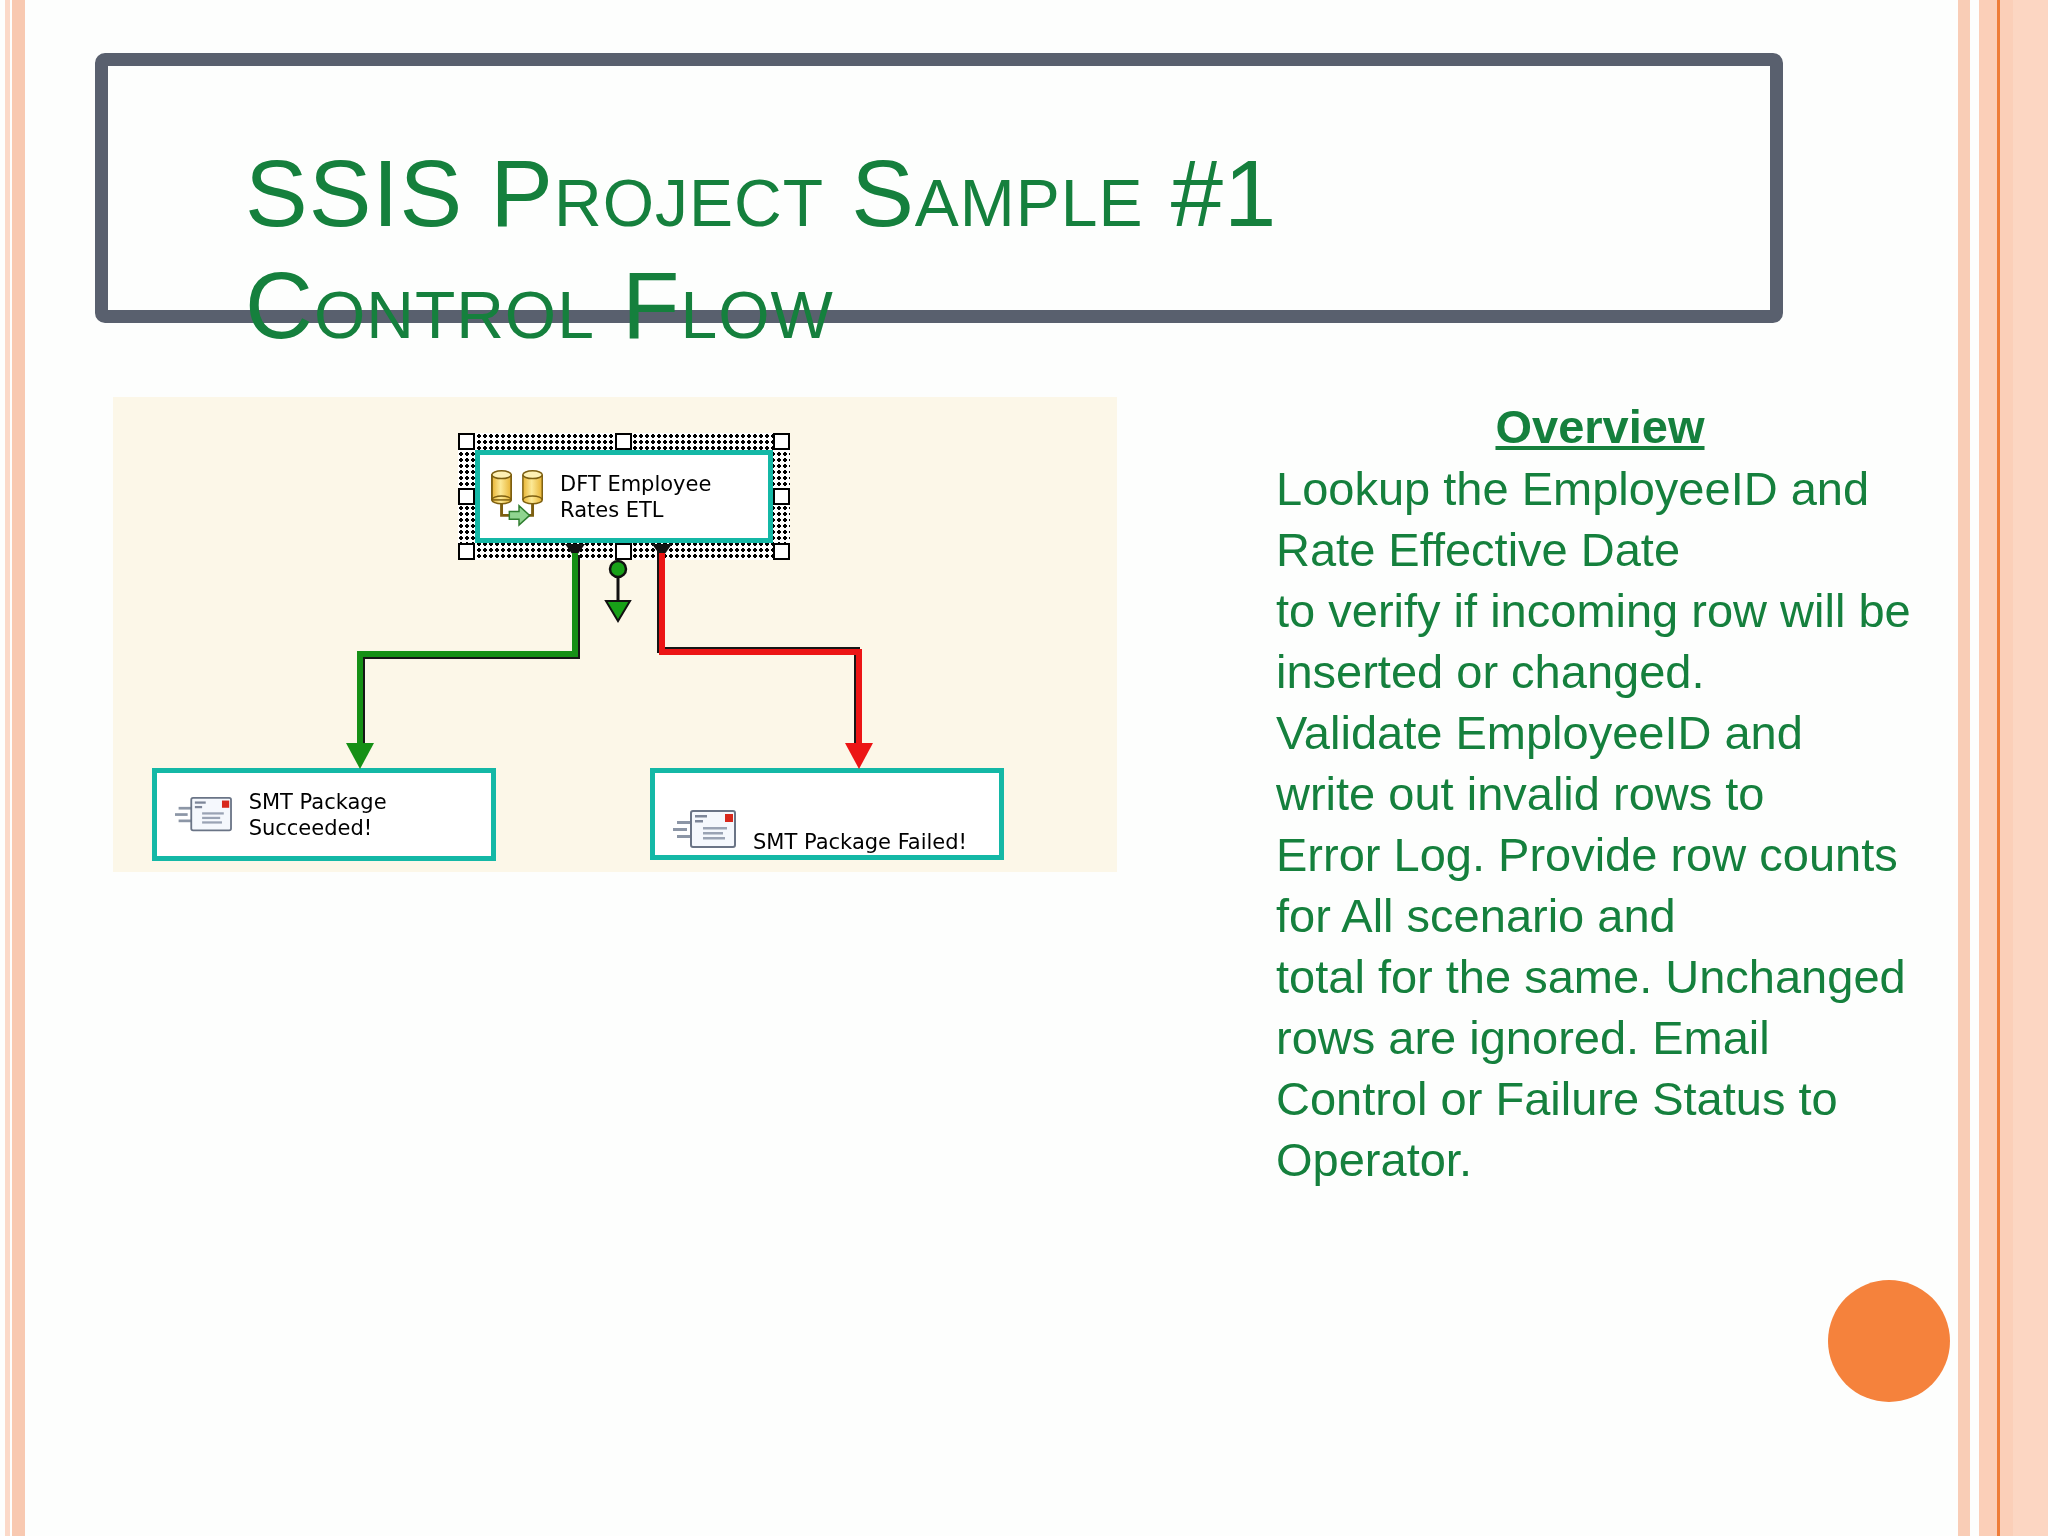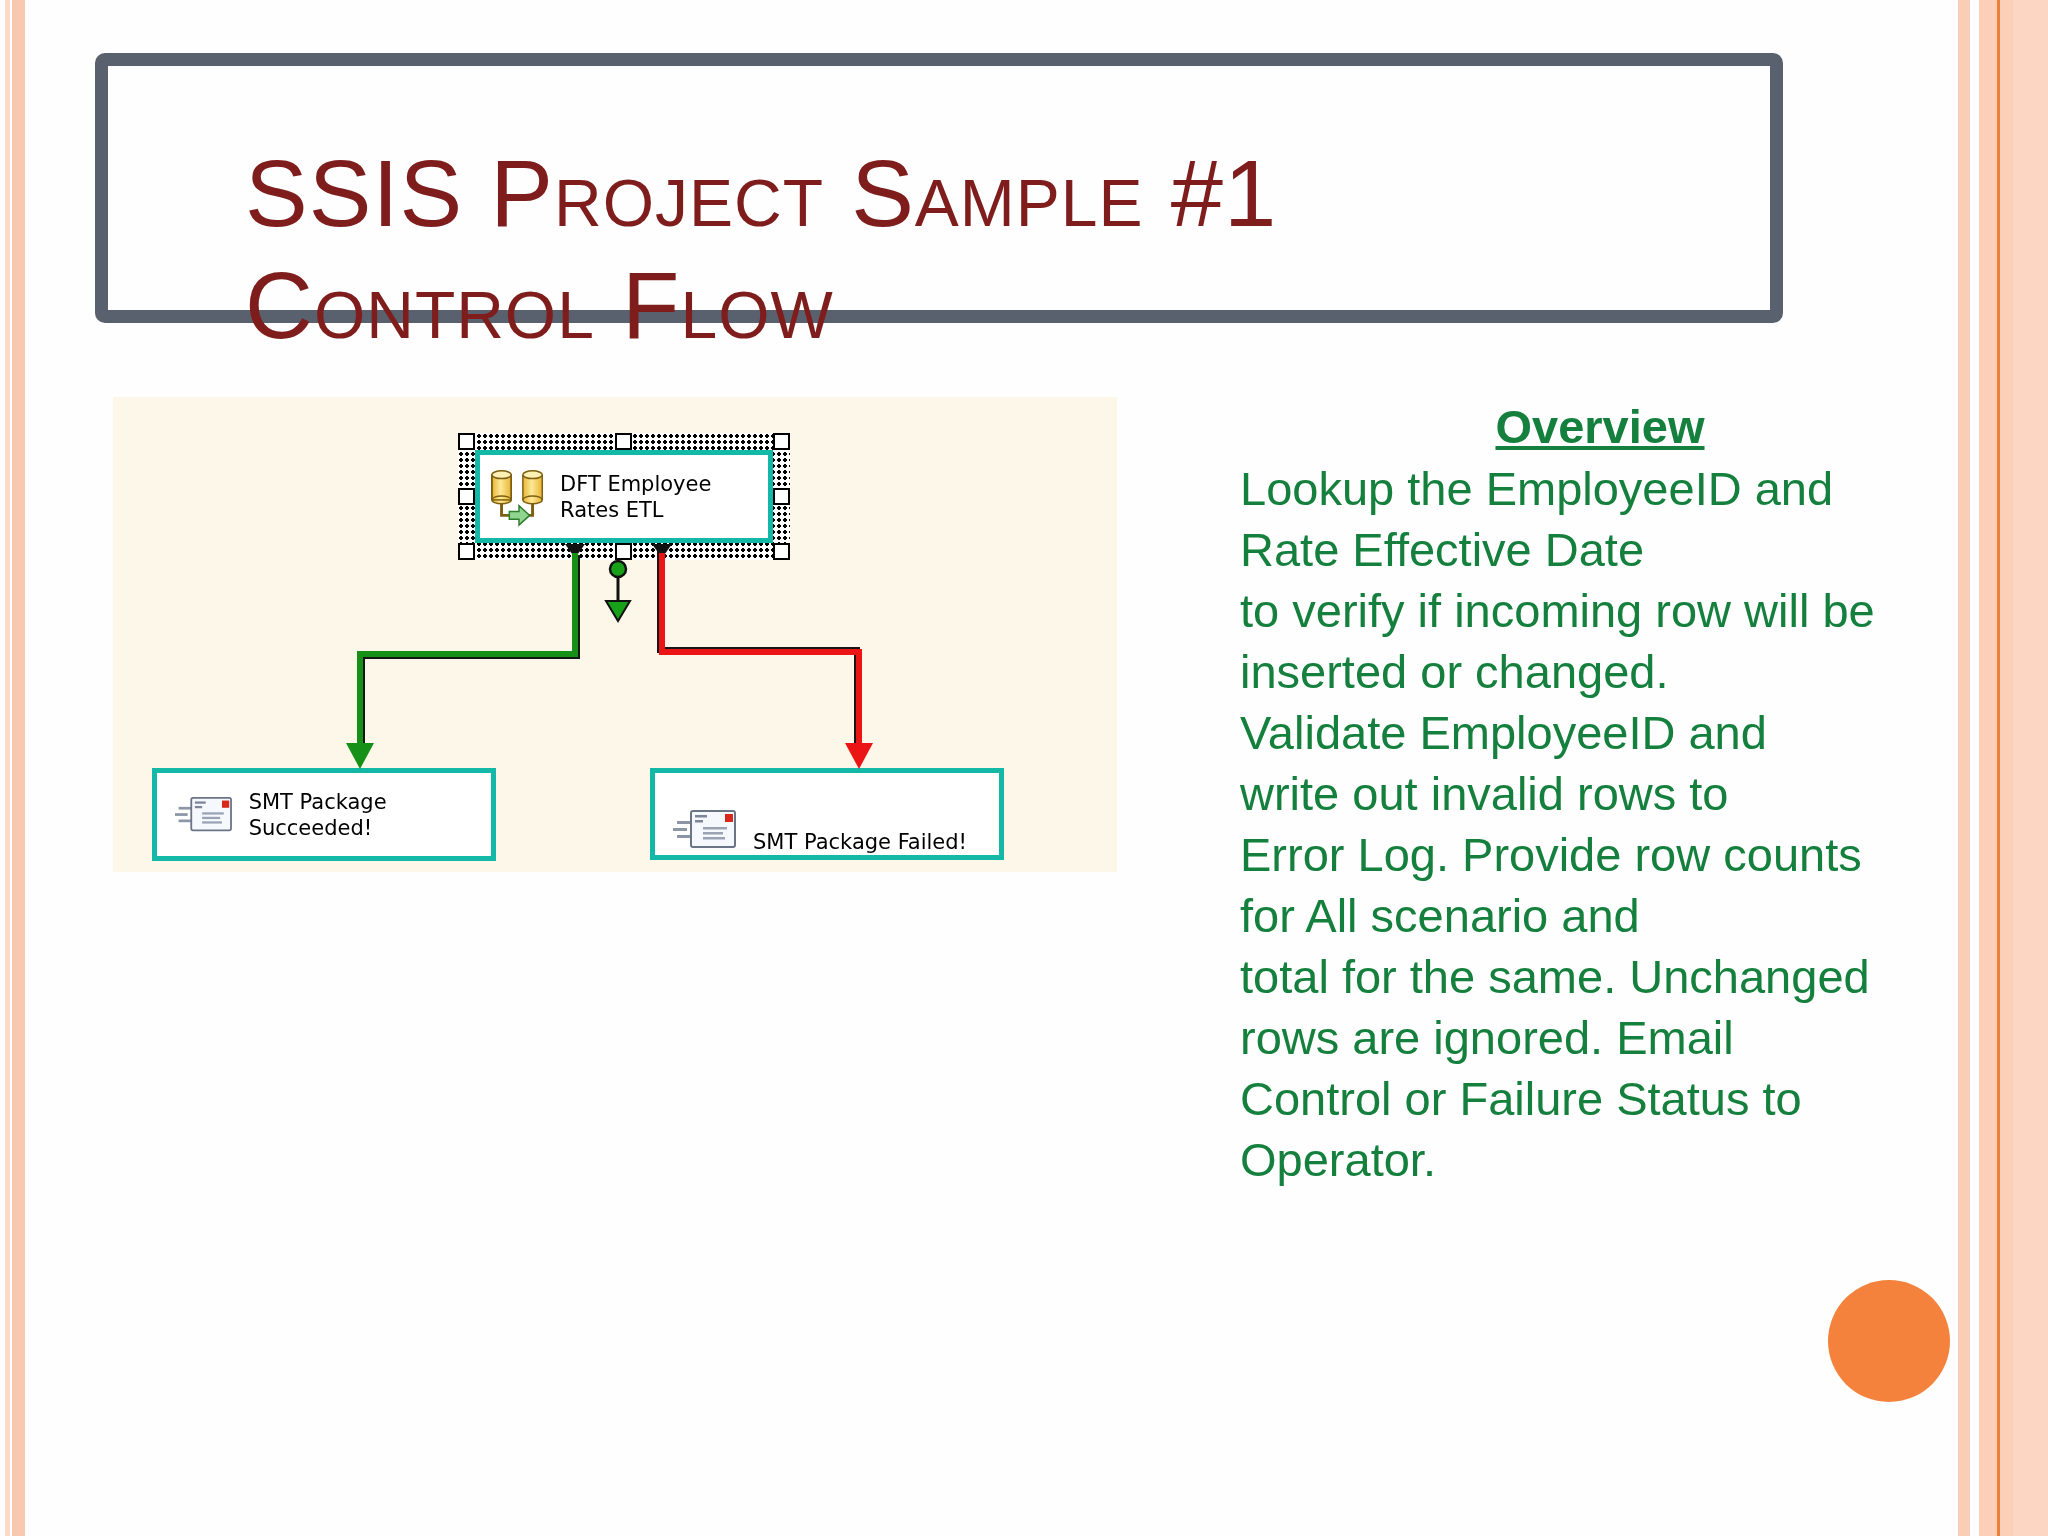--- a/index.html
+++ b/index.html
@@ -3,21 +3,21 @@
 <meta charset="utf-8">
 <style>
   html,body{margin:0;padding:0;background:#fdfefd;}
   .slide{position:relative;width:2048px;height:1536px;background:#fdfefd;overflow:hidden;
          font-family:"Liberation Sans",sans-serif;}
   
   .stripe{position:absolute;top:0;height:1536px;}
   
   .title-box{position:absolute;left:95px;top:53px;width:1688px;height:270px;
              border:13px solid #59606e;border-radius:10px;background:#fdfefd;box-sizing:border-box;}
-  .title-text{position:absolute;left:137px;top:72px;color:#7f1d1d;
+  .title-text{position:absolute;left:137px;top:72px;color:#15803d;
               font-variant:small-caps;font-size:94px;line-height:112px;
               letter-spacing:1px;font-weight:400;white-space:nowrap;}
   
   .panel{position:absolute;left:113px;top:397px;width:1004px;height:475px;background:#fcf7e8;}
   .marquee{position:absolute;left:345px;top:36px;width:332px;height:127px;background-color:#fff;
            background-image:radial-gradient(circle,#000 1.6px,transparent 1.9px);
            background-size:6px 6px;}
   .handle{position:absolute;width:13px;height:13px;background:#fff;border:2px solid #000;z-index:5;}
   .task-box{position:absolute;background:#fff;border:5px solid #14b8a6;box-sizing:border-box;
             display:flex;align-items:center;z-index:3;}
@@ -25,21 +25,21 @@
   .smt-ok{left:39px;top:371px;width:344px;height:93px;padding-left:18px;}
   .smt-fail{left:537px;top:371px;width:354px;height:92px;padding-left:18px;align-items:flex-end;}
   .node-label{font-family:"DejaVu Sans",sans-serif;font-size:21px;line-height:26px;color:#000;}
   .smt-label{margin-left:14px;}
   .dft-label{margin-left:10px;}
   .conn-svg{position:absolute;left:0;top:0;z-index:4;}
   
   .overview{position:absolute;left:1240px;top:398px;width:720px;color:#15803d;}
   .ov-head{font-size:47px;font-weight:bold;text-decoration:underline;text-align:center;
            line-height:58px;margin:0 0 2px 0;}
-  .ov-line{font-size:47px;line-height:61px;white-space:nowrap;}
+  .ov-line{font-size:47px;line-height:61px;white-space:nowrap;margin-left:36px;}
   .circle{position:absolute;left:1828px;top:1280px;width:122px;height:122px;border-radius:50%;
           background:#f5823c;}
 </style>
 </head>
 <body>
 
 <div class="slide">
 
   <div class="stripe" style="left:5px;width:5px;background:#fbd9c8;"></div>
   <div class="stripe" style="left:12px;width:13px;background:#f8c9b1;"></div>

